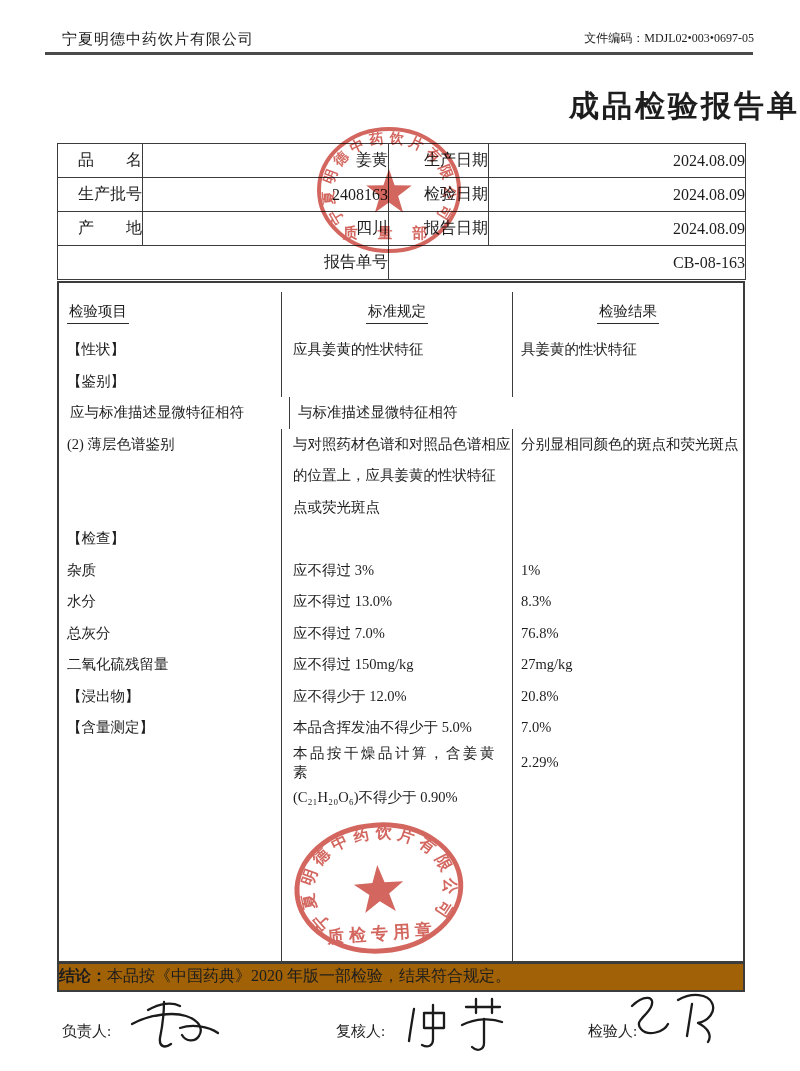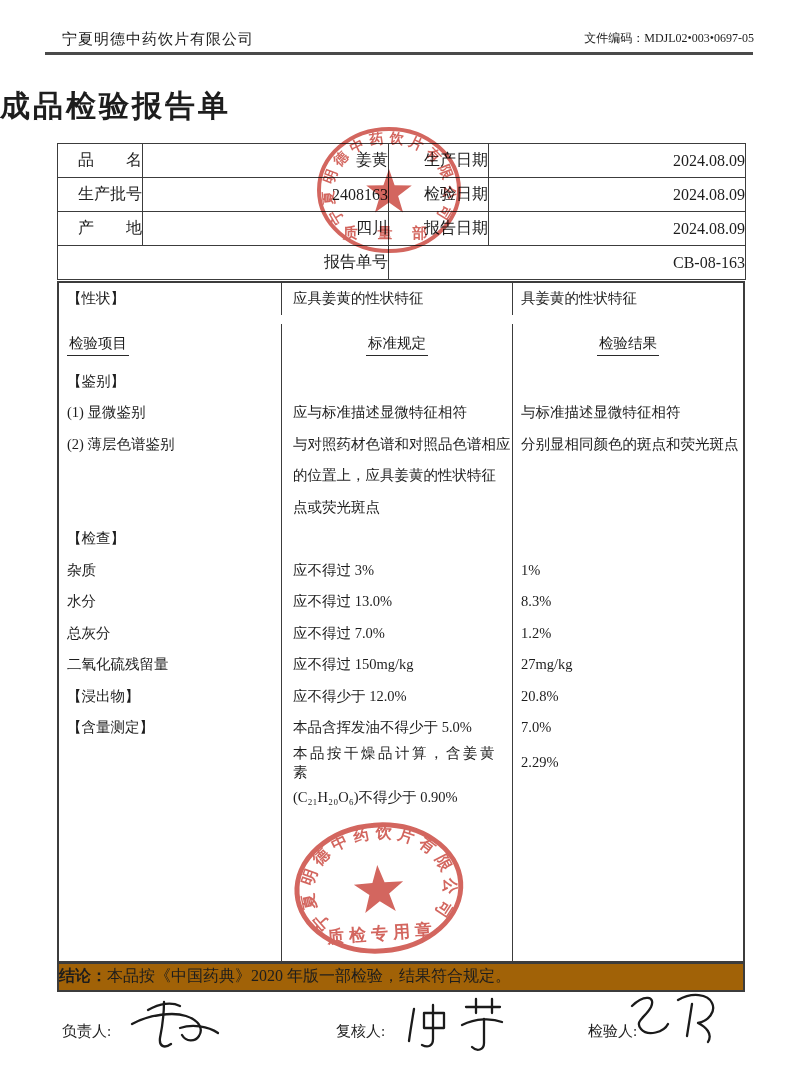--- a/index.html
+++ b/index.html
@@ -5,21 +5,21 @@
   html,body{margin:0;padding:0;background:#ffffff;}
   .page{
     position:relative;width:800px;height:1071px;background:#fff;overflow:hidden;
     font-family:"Liberation Serif","DejaVu Serif",serif;color:#1d1d1d;border-radius:13px;
   }
   
   .company{position:absolute;left:62px;top:30px;font-size:15px;letter-spacing:1px;}
   .doccode{position:absolute;right:46px;top:30px;font-size:12px;}
   .hdr-rule{position:absolute;left:45px;top:52px;width:708px;height:3px;background:#4a4a4a;}
   
-  .title{position:absolute;left:0;top:86px;width:800px;text-align:left;
+  .title{position:absolute;left:0;top:86px;width:800px;text-align:right;
          font-size:30px;font-weight:bold;letter-spacing:3px;}
   
   table.info{position:absolute;left:57px;top:143px;width:688px;border-collapse:collapse;
              font-size:16px;table-layout:fixed;}
   table.info td{border:1.6px solid #3c3c3c;height:33px;padding:0 0 0 9px;white-space:nowrap;overflow:hidden;text-align:right;}
   
   .main{position:absolute;left:57px;top:281px;width:688px;height:682px;
         border:2px solid #3c3c3c;box-sizing:border-box;display:flex;flex-direction:column;
         font-size:14.5px;}
   .mrow{display:flex;flex:0 0 31.5px;align-items:center;}
@@ -82,44 +82,43 @@
       <td>2024.08.09</td>
     </tr>
     <tr>
       <td colspan="2">报告单号</td>
       <td colspan="2">CB-08-163</td>
     </tr>
   </tbody>
     </table>
 
   <div class="main">
-    <div class="mrow">
-        <div class="c1">【性状】</div>
-        <div class="c2">应具姜黄的性状特征</div>
-        <div class="c3">具姜黄的性状特征</div>
-      </div>
-
     <div class="mrow hdr">
       <div class="c1">
           <span class="u">检验项目</span>
         </div>
       <div class="c2">
           <span class="u">标准规定</span>
         </div>
       <div class="c3">
           <span class="u">检验结果</span>
         </div>
     </div>
+
+    <div class="mrow">
+        <div class="c1">【性状】</div>
+        <div class="c2">应具姜黄的性状特征</div>
+        <div class="c3">具姜黄的性状特征</div>
+      </div>
     <div class="mrow">
         <div class="c1">【鉴别】</div>
         <div class="c2"></div>
         <div class="c3"></div>
       </div>
     <div class="mrow">
-        <div class="c1">(1) 显微鉴别</div>
         <div class="c2">应与标准描述显微特征相符</div>
         <div class="c3">与标准描述显微特征相符</div>
       </div>
     <div class="mrow">
         <div class="c1">(2) 薄层色谱鉴别</div>
         <div class="c2">与对照药材色谱和对照品色谱相应</div>
         <div class="c3">分别显相同颜色的斑点和荧光斑点</div>
       </div>
     <div class="mrow">
         <div class="c1"></div>
@@ -142,21 +141,21 @@
         <div class="c3">1%</div>
       </div>
     <div class="mrow">
         <div class="c1">水分</div>
         <div class="c2">应不得过 13.0%</div>
         <div class="c3">8.3%</div>
       </div>
     <div class="mrow">
         <div class="c1">总灰分</div>
         <div class="c2">应不得过 7.0%</div>
-        <div class="c3">1.2%</div>
+        <div class="c3">76.8%</div>
       </div>
     <div class="mrow">
         <div class="c1">二氧化硫残留量</div>
         <div class="c2">应不得过 150mg/kg</div>
         <div class="c3">27mg/kg</div>
       </div>
     <div class="mrow">
         <div class="c1">【浸出物】</div>
         <div class="c2">应不得少于 12.0%</div>
         <div class="c3">20.8%</div>

